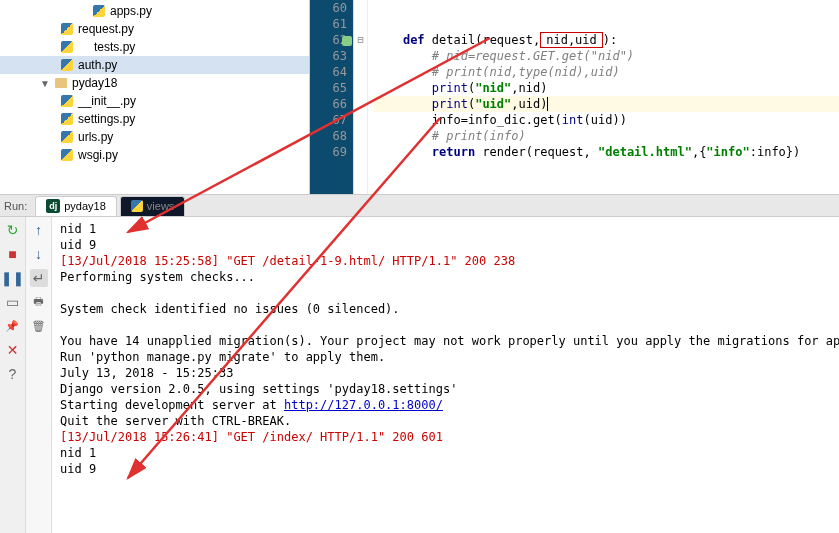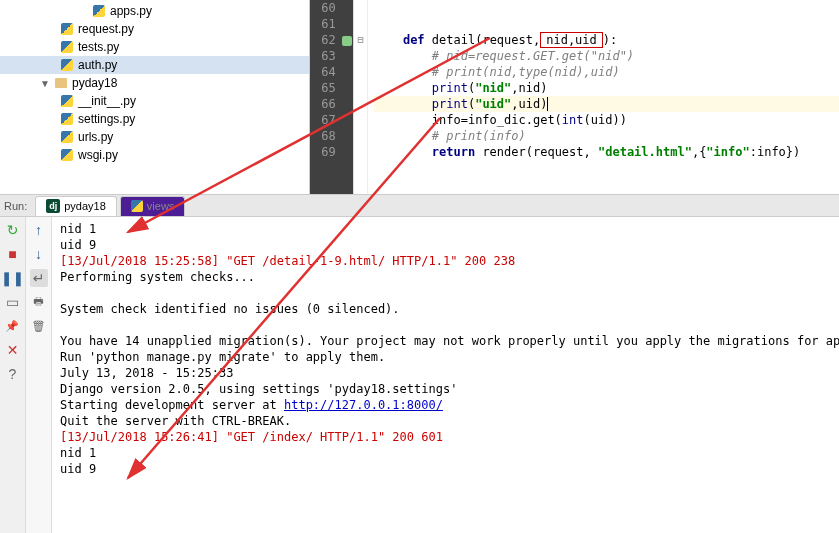--- a/index.html
+++ b/index.html
@@ -5,41 +5,41 @@
 * { margin: 0; padding: 0; box-sizing: border-box; }
 body { font-family: "Segoe UI", Arial, sans-serif; font-size: 12px; background: #fff; width: 839px; height: 533px; overflow: hidden; position: relative; }
 .top-panel { display: flex; height: 195px; border-bottom: 1px solid #ccc; }
 .tree-panel { width: 310px; background: #fff; border-right: 1px solid #ccc; padding: 2px 0; overflow: hidden; }
 .tree-item { display: flex; align-items: center; height: 18px; padding-left: 60px; font-size: 12px; cursor: pointer; }
 .tree-item.folder { padding-left: 40px; }
 .tree-item.selected { background: #d5e2f1; }
 .tree-icon { width: 14px; height: 14px; margin-right: 4px; display: inline-flex; align-items: center; justify-content: center; }
 .expander { width: 12px; display: inline-block; color: #666; font-size: 10px; margin-right: 2px; }
 .editor-panel { flex: 1; display: flex; background: #fff; font-family: Consolas, monospace; font-size: 12px; }
-.gutter { width: 44px; background: #404040; border-right: 1px solid #ddd; text-align: center; padding-right: 6px; color: #999; line-height: 16px; }
+.gutter { width: 44px; background: #0c4a6e; border-right: 1px solid #ddd; text-align: right; padding-right: 6px; color: #999; line-height: 16px; }
 .gutter-line { height: 16px; position: relative; }
 .change-marker { position: absolute; right: -5px; top: 2px; width: 10px; height: 10px; }
 .collapse-gutter { width: 14px; background: #fff; border-right: 1px solid #eee; line-height: 16px; }
 .collapse-gutter div { height: 16px; text-align: center; color: #888; font-size: 10px; }
 .code-area { flex: 1; padding-left: 6px; line-height: 16px; white-space: pre; }
 .code-line { height: 16px; }
 .code-line.hl { background: #fffae3; }
 .kw { color: #000080; font-weight: bold; }
 .fn { color: #000; }
 .str { color: #008000; font-weight: bold; }
 .com { color: #808080; font-style: italic; }
 .builtin { color: #000080; }
 .param-box { border: 1px solid #c00; padding: 0 5px; }
 .caret { border-left: 1px solid #000; animation: blink 1s infinite; }
 .bottom-panel { height: 338px; display: flex; flex-direction: column; }
 .run-tabs { height: 22px; background: #e8e8e8; border-bottom: 1px solid #ccc; display: flex; align-items: center; padding-left: 4px; }
 .run-label { font-size: 11px; color: #555; margin-right: 8px; }
 .run-tab { display: flex; align-items: center; height: 20px; padding: 0 10px; font-size: 11px; border: 1px solid #ccc; border-bottom: none; margin-right: 3px; border-radius: 3px 3px 0 0; }
 .run-tab.active { background: #fff; }
-.run-tab.inactive { background: #4c1d95; color: #888; }
+.run-tab.inactive { background: #0f172a; color: #888; }
 .run-tab-icon { width: 12px; height: 12px; margin-right: 4px; }
 .run-body { flex: 1; display: flex; }
 .toolbar-v { width: 26px; background: #f0f0f0; border-right: 1px solid #ddd; display: flex; flex-direction: column; align-items: center; padding-top: 4px; gap: 6px; }
 .toolbar-v2 { width: 26px; background: #f7f7f7; border-right: 1px solid #ddd; display: flex; flex-direction: column; align-items: center; padding-top: 4px; gap: 6px; }
 .tb-btn { width: 18px; height: 18px; display: flex; align-items: center; justify-content: center; cursor: pointer; font-size: 14px; }
 .console { flex: 1; padding: 4px 8px; font-family: Consolas, monospace; font-size: 12px; line-height: 16px; overflow: hidden; }
 .console-line { height: 16px; white-space: pre; }
 .console-line.red { color: #c00; }
 .console-line a { color: #0000cc; text-decoration: underline; }
 .arrow-overlay { position: absolute; pointer-events: none; top: 0; left: 0; }
@@ -57,21 +57,21 @@
           <span class="py-icon"></span>
         </span>
         <span>apps.py</span>
       </div>
       <div class="tree-item" style="padding-left: 60px;">
         <span class="tree-icon">
           <span class="py-icon"></span>
         </span>
         <span>request.py</span>
       </div>
-      <div class="tree-item" style="padding-left: 60px;">
+      <div class="tree-item" style="padding-left: 60px; gap: 16px;">
         <span class="tree-icon">
           <span class="py-icon"></span>
         </span>
         <span>tests.py</span>
       </div>
       <div class="tree-item selected" style="padding-left: 60px;">
         <span class="tree-icon">
           <span class="py-icon"></span>
         </span>
         <span>auth.py</span>

